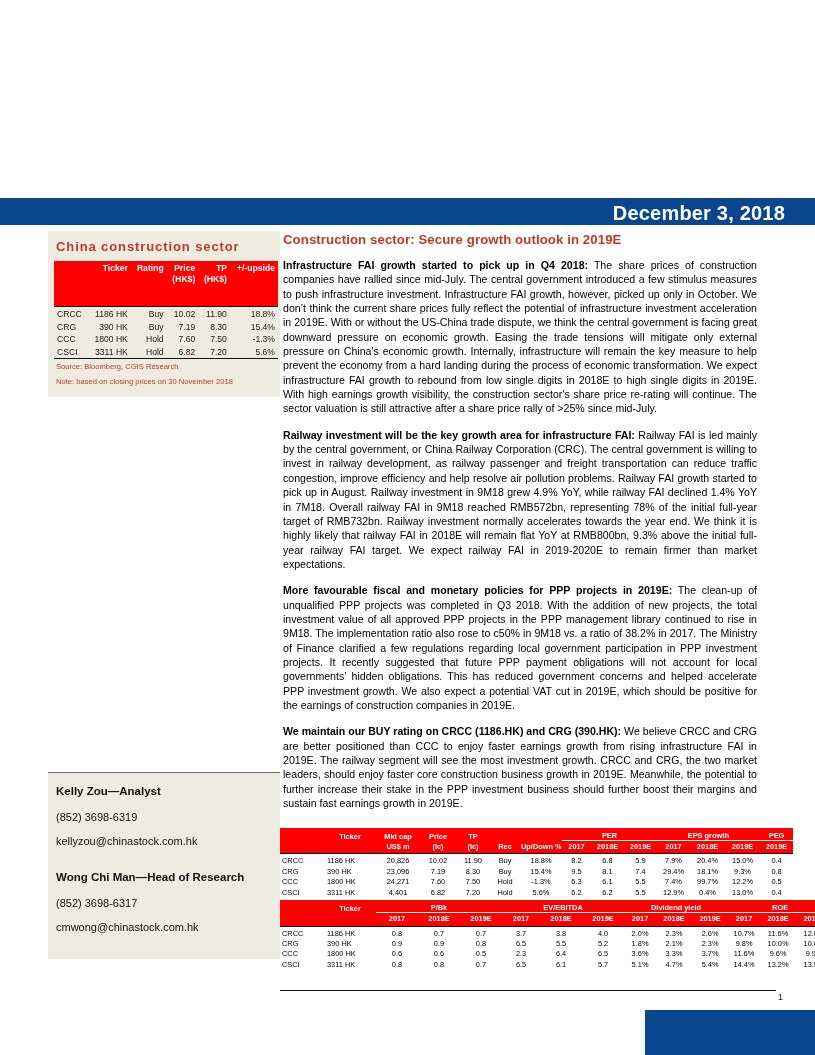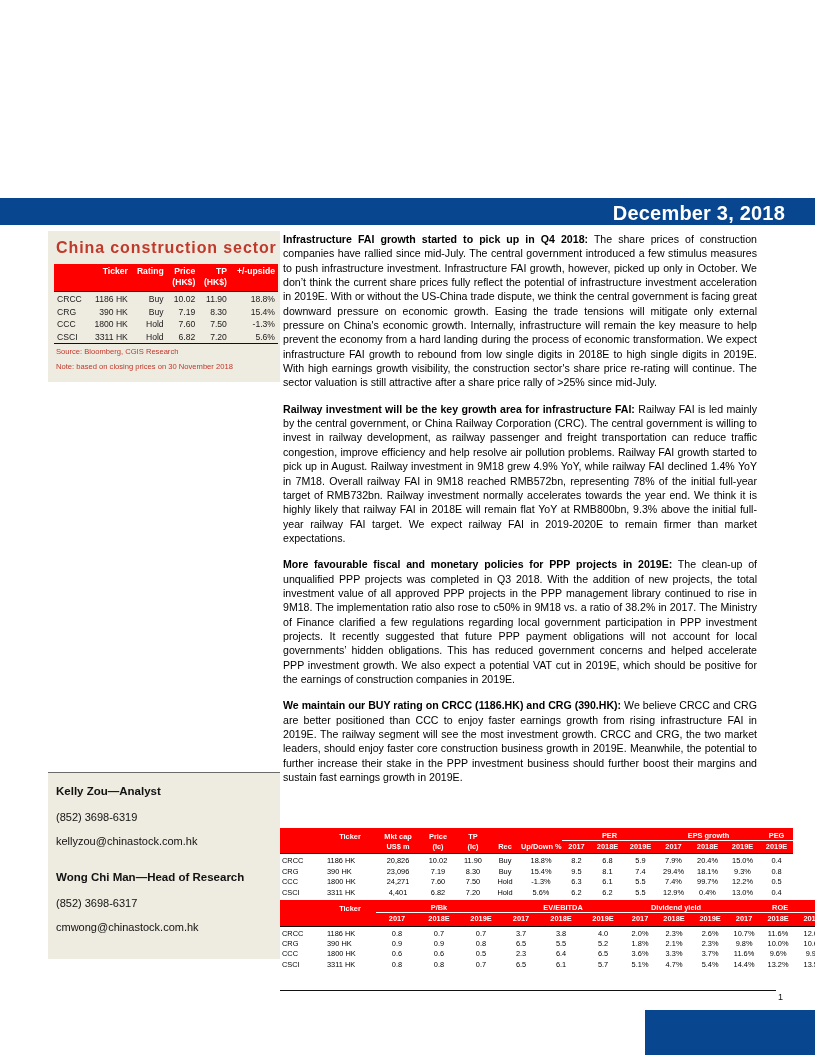--- a/index.html
+++ b/index.html
@@ -39,21 +39,21 @@
   .sidebar {
     position: absolute;
     left: 48px;
     top: 231px;
     width: 232px;
     background: #EEEBE0;
     padding: 0 0 6px 0;
   }
   .sidebar-title {
     color: #C0392B;
-    font-size: 16px;
+    font-size: 13px;
     font-weight: bold;
     letter-spacing: .9px;
     padding: 8px 0 7px 8px;
   }
 
   table.sb-table {
     border-collapse: collapse;
     width: 224px;
     margin-left: 6px;
     font-size: 8.6px;
@@ -62,21 +62,21 @@
   table.sb-table thead td {
     background: #FF0000;
     color: #ffffff;
     font-weight: bold;
     text-align: right;
     vertical-align: bottom;
     padding: 1px 3px;
     line-height: 1.08;
   }
   table.sb-table thead tr.r1 td { padding-top: 3px; }
-  table.sb-table thead tr.r2 td { padding-bottom: 3px; }
+  table.sb-table thead tr.r2 td { padding-bottom: 21px; }
   table.sb-table thead td.blank { background: #FF0000; }
   table.sb-table tbody td {
     text-align: right;
     padding: 1.2px 3px;
     line-height: 1.18;
     white-space: nowrap;
   }
   table.sb-table tbody td.lbl { text-align: left; font-weight: normal; }
   table.sb-table tbody tr:first-child td { padding-top: 2.5px; }
   .sb-rule-top { border-top: 1.3px solid #111; }
@@ -270,20 +270,21 @@
   <div class="an-name">Kelly Zou—Analyst</div>
   <div class="an-line">(852) 3698-6319</div>
   <div class="an-line">kellyzou@chinastock.com.hk</div>
   <div class="an-gap"></div>
   <div class="an-name">Wong Chi Man—Head of Research</div>
   <div class="an-line">(852) 3698-6317</div>
   <div class="an-line">cmwong@chinastock.com.hk</div>
 </div>
 
 <div class="main">
+  <div class="main-title">Construction sector: Secure growth outlook in 2019E</div>
 
   <p class="body">
     <b>Infrastructure FAI growth started to pick up in Q4 2018:</b><span> The share prices of construction companies have rallied since mid-July. The central government introduced a few stimulus measures to push infrastructure investment. Infrastructure FAI growth, however, picked up only in October. We don’t think the current share prices fully reflect the potential of infrastructure investment acceleration in 2019E. With or without the US-China trade dispute, we think the central government is facing great downward pressure on economic growth. Easing the trade tensions will mitigate only external pressure on China's economic growth. Internally, infrastructure will remain the key measure to help prevent the economy from a hard landing during the process of economic transformation. We expect infrastructure FAI growth to rebound from low single digits in 2018E to high single digits in 2019E. With high earnings growth visibility, the construction sector's share price re-rating will continue. The sector valuation is still attractive after a share price rally of &gt;25% since mid-July.</span>
   </p>
   <p class="body">
     <b>Railway investment will be the key growth area for infrastructure FAI:</b><span> Railway FAI is led mainly by the central government, or China Railway Corporation (CRC). The central government is willing to invest in railway development, as railway passenger and freight transportation can reduce traffic congestion, improve efficiency and help resolve air pollution problems. Railway FAI growth started to pick up in August. Railway investment in 9M18 grew 4.9% YoY, while railway FAI declined 1.4% YoY in 7M18. Overall railway FAI in 9M18 reached RMB572bn, representing 78% of the initial full-year target of RMB732bn. Railway investment normally accelerates towards the year end. We think it is highly likely that railway FAI in 2018E will remain flat YoY at RMB800bn, 9.3% above the initial full-year railway FAI target. We expect railway FAI in 2019-2020E to remain firmer than market expectations.</span>
   </p>
   <p class="body">
     <b>More favourable fiscal and monetary policies for PPP projects in 2019E:</b><span> The clean-up of unqualified PPP projects was completed in Q3 2018. With the addition of new projects, the total investment value of all approved PPP projects in the PPP management library continued to rise in 9M18. The implementation ratio also rose to c50% in 9M18 vs. a ratio of 38.2% in 2017. The Ministry of Finance clarified a few regulations regarding local government participation in PPP investment projects. It recently suggested that future PPP payment obligations will not account for local governments’ hidden obligations. This has reduced government concerns and helped accelerate PPP investment growth. We also expect a potential VAT cut in 2019E, which should be positive for the earnings of construction companies in 2019E.</span>
   </p>

